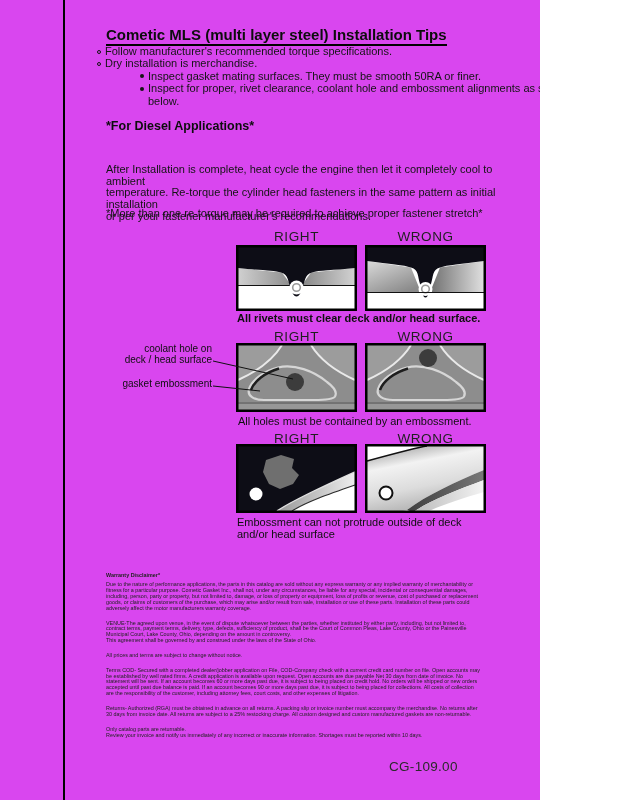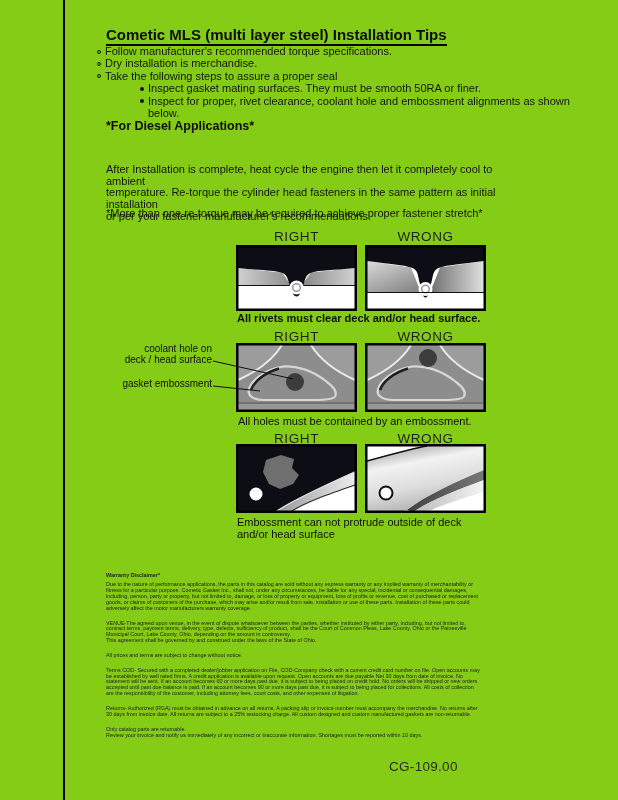--- a/index.html
+++ b/index.html
@@ -1,18 +1,18 @@
 <!DOCTYPE html>
 <html><head>
 <meta charset="utf-8">
 <style>
   * { margin:0; padding:0; box-sizing:border-box; }
   html,body { background:#fff; }
   body { font-family:"Liberation Sans", sans-serif; color:#141414; }
-  .page { position:relative; width:618px; height:800px; background:#84cc16; overflow:hidden; }
+  .page { position:relative; width:540px; height:800px; background:#d946ef; overflow:hidden; }
 
   .margin-rule { position:absolute; left:63px; top:0; width:2px; height:800px; background:#000; }
 
   .title { position:absolute; left:106px; top:26px; font-size:15px; font-weight:bold; color:#0d0d0d;
            border-bottom:2px solid #000; padding-bottom:1px; white-space:nowrap; }
 
   .bullets { position:absolute; left:97px; top:45px; width:490px; font-size:11px; line-height:12.4px; color:#141414; }
   .bullet { display:flex; align-items:flex-start; }
   .bullet.l2 { margin-left:43px; }
   .marker { flex:0 0 auto; width:4px; height:4px; border-radius:50%; margin:4.5px 4px 0 0; }
@@ -49,24 +49,20 @@
   <div class="title">Cometic MLS (multi layer steel) Installation Tips</div>
 
   <div class="bullets">
     <div class="bullet">
       <span class="marker open"></span>
       <span>Follow manufacturer's recommended torque specifications.</span>
     </div>
     <div class="bullet">
       <span class="marker open"></span>
       <span>Dry installation is merchandise.</span>
-    </div>
-    <div class="bullet">
-      <span class="marker open"></span>
-      <span>Take the following steps to assure a proper seal</span>
     </div>
     <div class="bullet l2">
       <span class="marker fill"></span>
       <span>Inspect gasket mating surfaces.  They must be smooth 50RA or finer.</span>
     </div>
     <div class="bullet l2">
       <span class="marker fill"></span>
       <span>Inspect for proper, rivet clearance, coolant hole and embossment alignments as shown below.</span>
     </div>
   </div>

